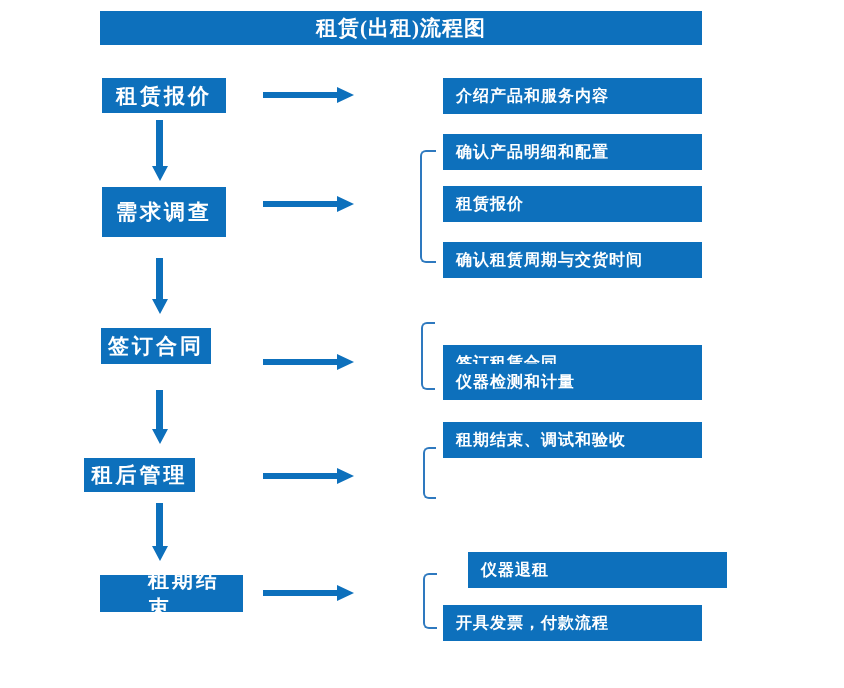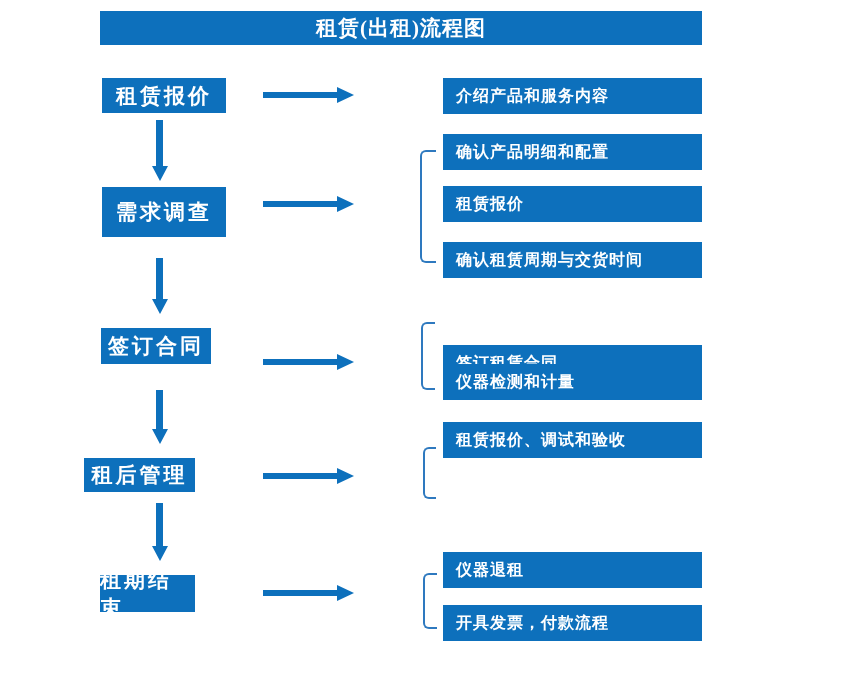--- a/index.html
+++ b/index.html
@@ -63,21 +63,21 @@
 <body>
 
 <div class="canvas">
 
   <div class="title-bar">租赁(出租)流程图</div>
 
   <div class="lbox" style="left:102px;top:78px;width:124px;height:35px;">租赁报价</div>
   <div class="lbox" style="left:102px;top:187px;width:124px;height:50px;">需求调查</div>
   <div class="lbox" style="left:101px;top:328px;width:110px;height:36px;">签订合同</div>
   <div class="lbox" style="left:84px;top:458px;width:111px;height:34px;">租后管理</div>
-  <div class="lbox" style="left:100px;top:575px;width:95px;height:37px;">租期结束</div>
+  <div class="lbox" style="left:100px;top:575px;width:95px;height:37px;padding-left:48px;">租期结束</div>
 
   <div class="varrow" style="top:120px;height:61px;">
     <div class="body" style="height:46px;"></div>
     <div class="head" style="top:46px;"></div>
   </div>
   <div class="varrow" style="top:258px;height:56px;">
     <div class="body" style="height:41px;"></div>
     <div class="head" style="top:41px;"></div>
   </div>
   <div class="varrow" style="top:390px;height:54px;">
@@ -114,17 +114,17 @@
   <div class="bracket" style="left:421px;top:322px;width:14px;height:68px;"></div>
   <div class="bracket" style="left:423px;top:447px;width:13px;height:52px;"></div>
   <div class="bracket" style="left:423px;top:573px;width:14px;height:56px;"></div>
 
   <div class="rbox" style="top:78px;">介绍产品和服务内容</div>
   <div class="rbox" style="top:134px;text-align:right;">确认产品明细和配置</div>
   <div class="rbox" style="top:186px;">租赁报价</div>
   <div class="rbox" style="top:242px;">确认租赁周期与交货时间</div>
   <div class="rbox" style="top:313px;margin-top:32px;">签订租赁合同</div>
   <div class="rbox" style="top:364px;">仪器检测和计量</div>
-  <div class="rbox" style="top:422px;">租赁报价、调试和验收</div>
-  <div class="rbox" style="top:552px;">仪器退租</div>
+  <div class="rbox" style="top:422px;">租期结束、调试和验收</div>
+  <div class="rbox" style="top:552px;margin-left:25px;">仪器退租</div>
   <div class="rbox" style="top:605px;">开具发票，付款流程</div>
 
 </div>
 
 </body></html>

